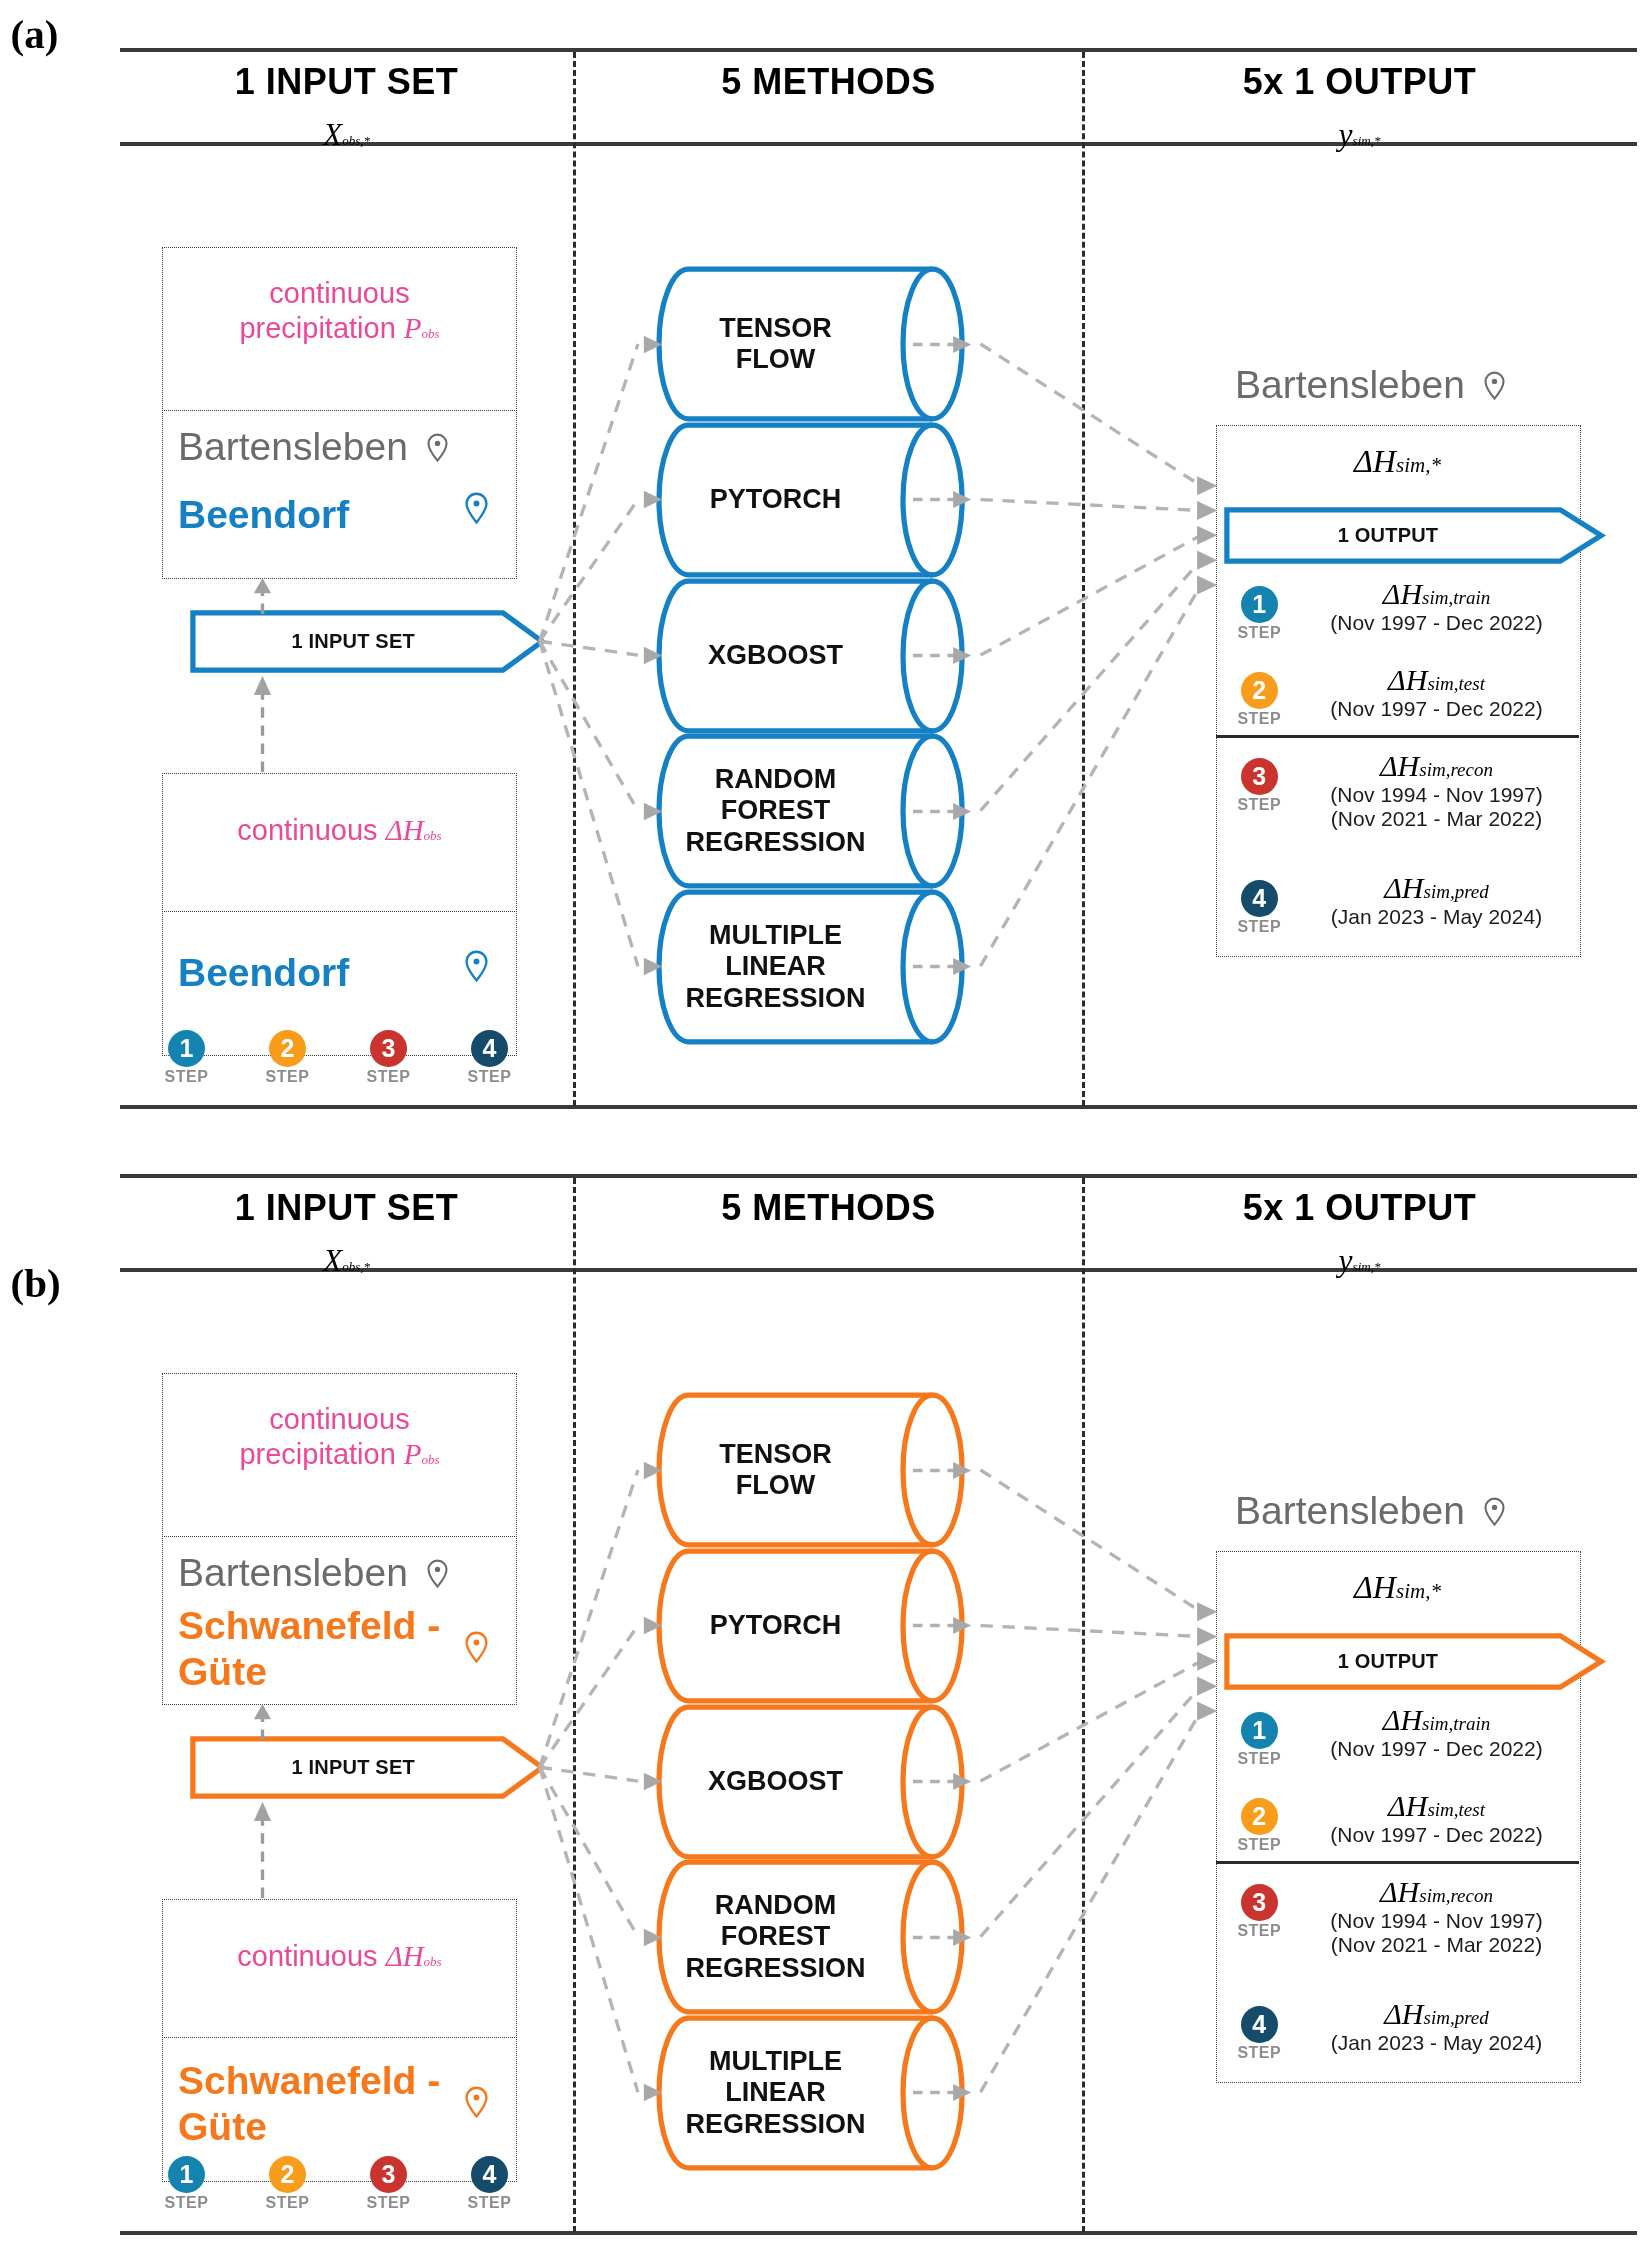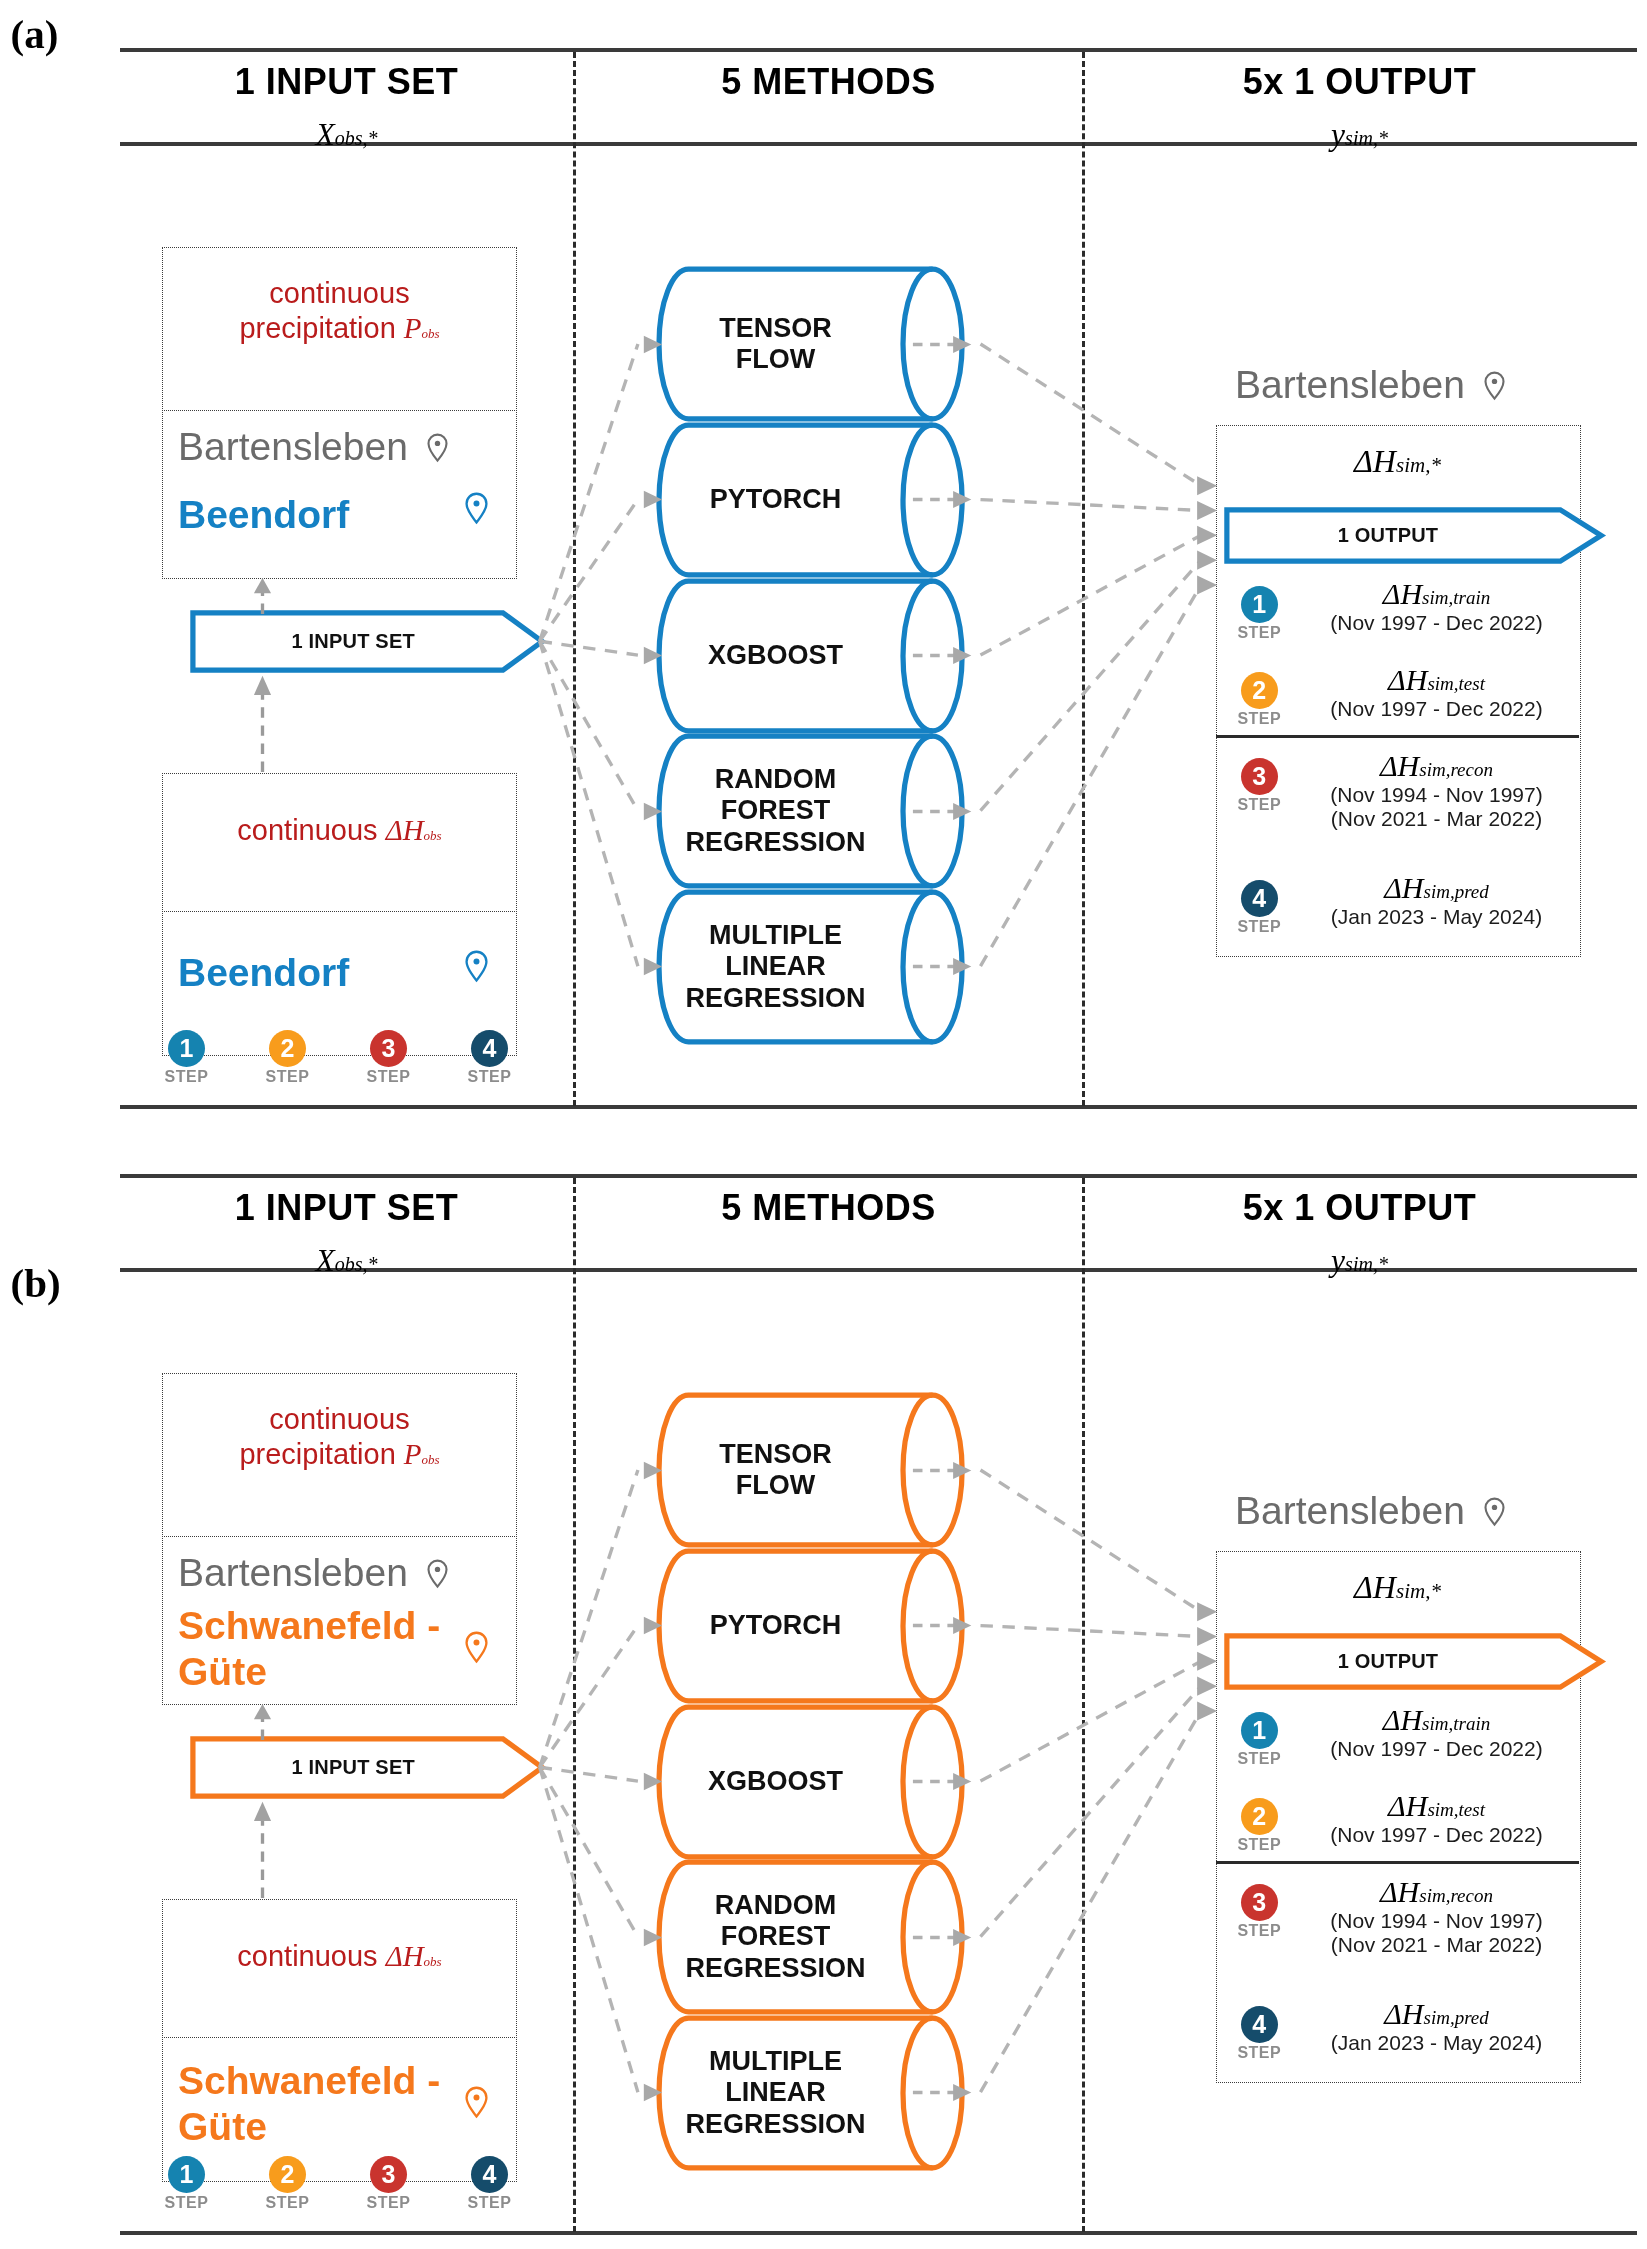--- a/index.html
+++ b/index.html
@@ -21,27 +21,27 @@
   .hrule{position:absolute;left:120px;width:1517px;height:4.3px;background:#3a3a3a;}
   .vdash{position:absolute;width:0;border-left:3.3px dashed #2b2b2b;}
   
   .colhead{position:absolute;text-align:center;}
   .colhead .t{
     font-weight:bold;font-size:36px;letter-spacing:0.5px;white-space:nowrap;
   }
   .colhead .sub{
     margin-top:14.3px;font-family:"Liberation Serif",serif;font-style:italic;font-size:31.5px;
   }
-  .sub .sm{font-size:20px;font-style:italic;}
+  .sub .sm{font-size:13px;font-style:italic;}
   
   .dbox{
     position:absolute;border:1.9px dotted #3c3c3c;background:transparent;
   }
   .boxtext{
-    position:absolute;width:100%;text-align:center;font-size:29px;color:#b91c1c;
+    position:absolute;width:100%;text-align:center;font-size:29px;color:#ec4899;
     line-height:1.22;
   }
   .mathserif{font-family:"Liberation Serif",serif;font-style:italic;}
   .mathserif .sm{font-size:13px;font-style:italic;}
   .station{
     position:absolute;display:flex;align-items:center;font-size:39px;
   }
   .station.bold{font-weight:bold;}
   .pin{display:inline-block;}
   

